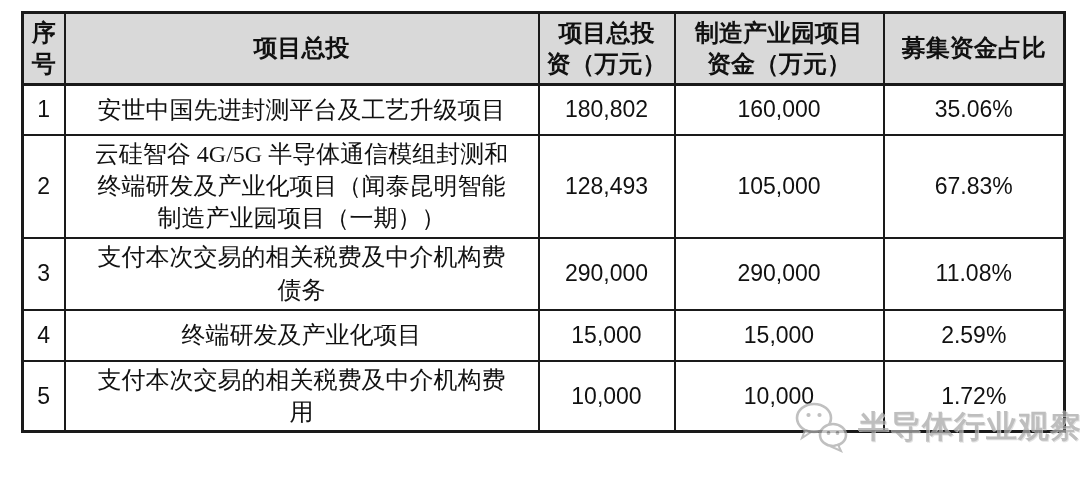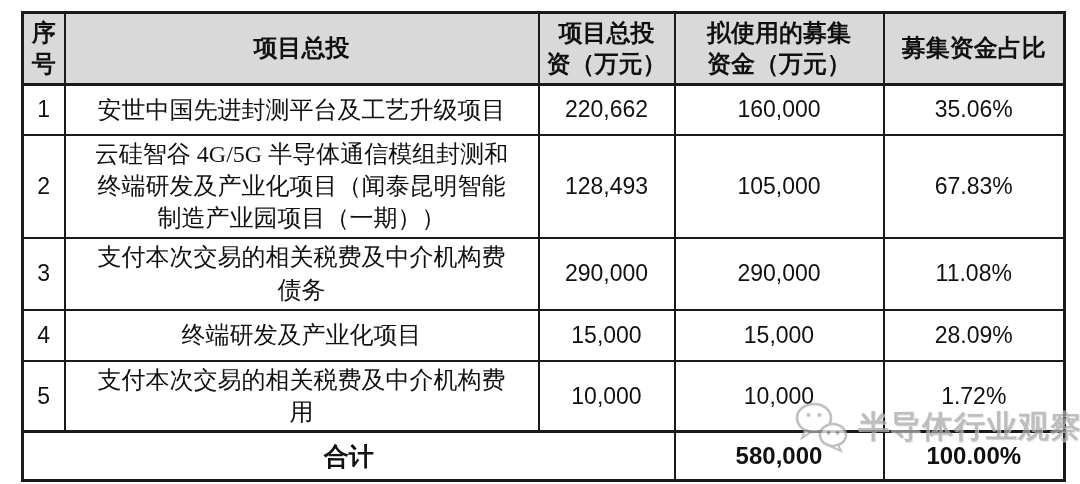--- a/index.html
+++ b/index.html
@@ -93,30 +93,30 @@
         <col style="width:209px">
         <col style="width:181px">
     </colgroup>
     <thead>
       <tr class="header-row">
         <th>序
 号</th>
         <th>项目总投</th>
         <th>项目总投
 资（万元）</th>
-        <th>拟使用的募集
+        <th>制造产业园项目
 资金（万元）</th>
         <th>募集资金占比</th>
       </tr>
     </thead>
     <tbody>
       <tr class="row-1">
         <td class="cell-no">1</td>
         <td class="cell-name">安世中国先进封测平台及工艺升级项目</td>
-        <td class="cell-num">220,662</td>
+        <td class="cell-num">180,802</td>
         <td class="cell-num">160,000</td>
         <td class="cell-num">35.06%</td>
       </tr>
       <tr class="row-2">
         <td class="cell-no">2</td>
         <td class="cell-name">云硅智谷 4G/5G 半导体通信模组封测和
 终端研发及产业化项目（闻泰昆明智能
 制造产业园项目（一期））</td>
         <td class="cell-num">128,493</td>
         <td class="cell-num">105,000</td>
@@ -128,34 +128,29 @@
 债务</td>
         <td class="cell-num">290,000</td>
         <td class="cell-num">290,000</td>
         <td class="cell-num">11.08%</td>
       </tr>
       <tr class="row-4">
         <td class="cell-no">4</td>
         <td class="cell-name">终端研发及产业化项目</td>
         <td class="cell-num">15,000</td>
         <td class="cell-num">15,000</td>
-        <td class="cell-num">28.09%</td>
+        <td class="cell-num">2.59%</td>
       </tr>
       <tr class="row-5">
         <td class="cell-no">5</td>
         <td class="cell-name">支付本次交易的相关税费及中介机构费
 用</td>
         <td class="cell-num">10,000</td>
         <td class="cell-num">10,000</td>
         <td class="cell-num">1.72%</td>
-      </tr>
-      <tr class="total-row">
-        <td class="cell-total-label" colspan="3">合计</td>
-        <td class="cell-num">580,000</td>
-        <td class="cell-num">100.00%</td>
       </tr>
     </tbody>
   </table>
 
   <div class="watermark">
     <span style="display:inline-block;line-height:0;">
       <svg width="58" height="54" viewBox="0 0 58 54" fill="none" xmlns="http://www.w3.org/2000/svg">
         <ellipse cx="22" cy="18" rx="17" ry="14" fill="#ffffff" stroke="#ababab" stroke-width="2.6"></ellipse>
         <path d="M13 30 L10 38 L19 32 Z" fill="#ffffff" stroke="#ababab" stroke-width="2"></path>
         <circle cx="16.5" cy="15" r="2.1" fill="#ababab"></circle>

